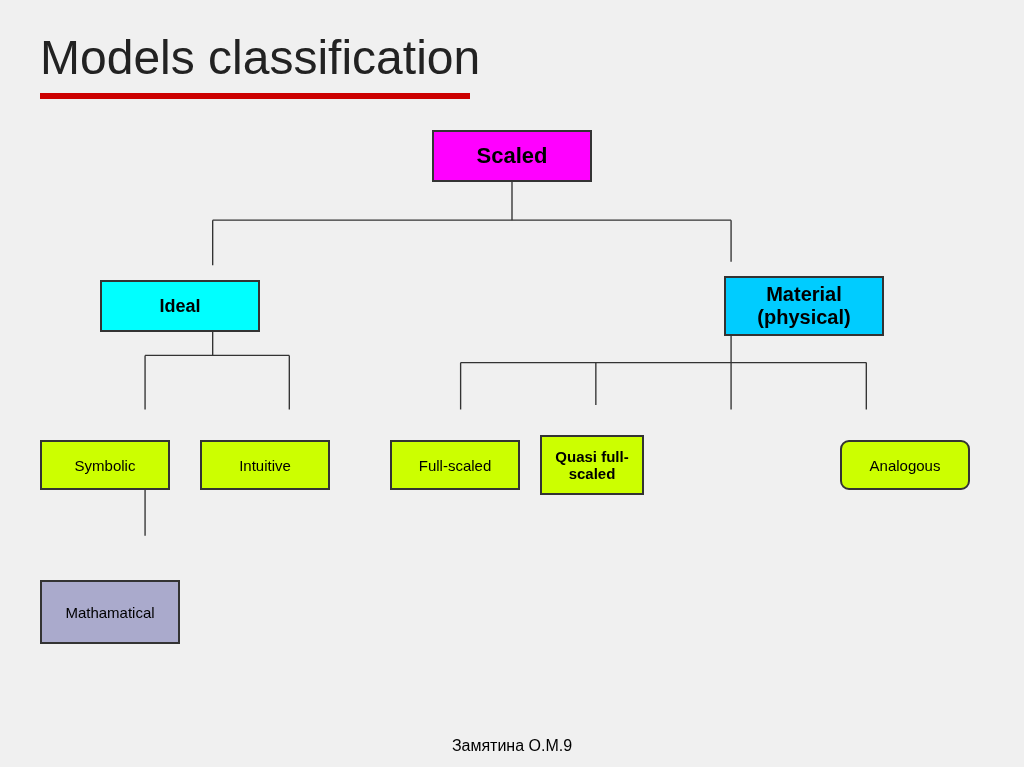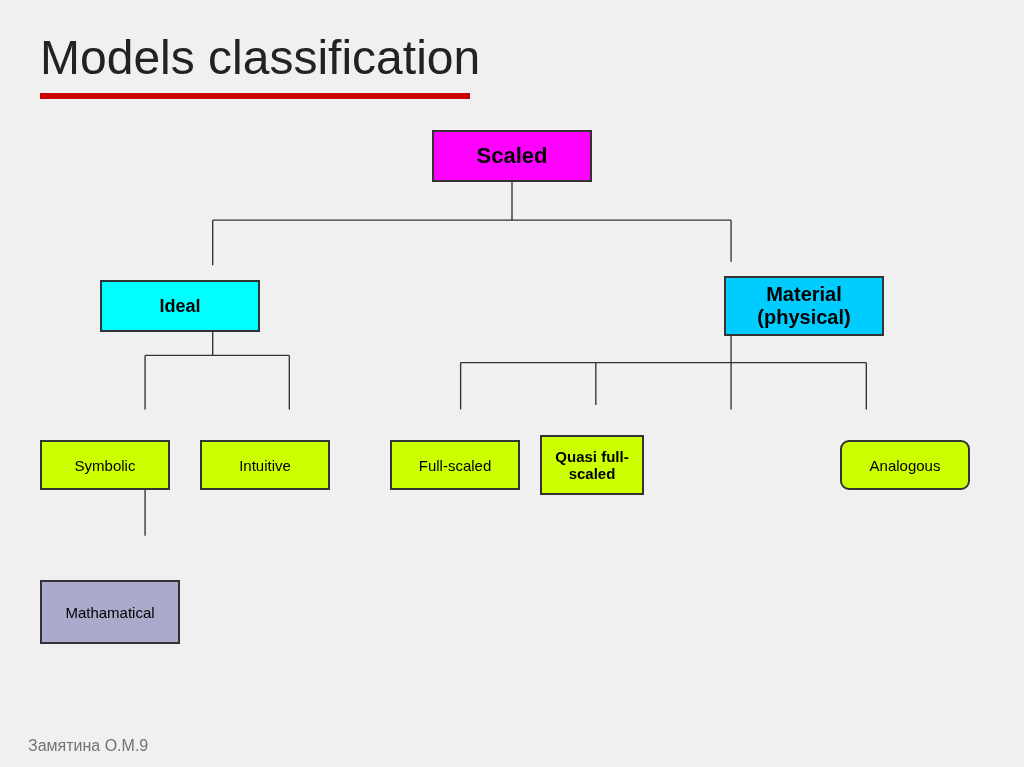--- a/index.html
+++ b/index.html
@@ -194,24 +194,24 @@
       height: 100%;
       pointer-events: none;
     }
 
     .footer {
       position: absolute;
       bottom: 12px;
       left: 0;
       right: 0;
       display: flex;
-      justify-content: flex-start;
+      justify-content: center;
       padding: 0 28px;
       font-size: 16px;
-      color: #737373;
+      color: #000000;
     }
   </style>
 </head>
 <body>
 
 <div class="slide">
 
   <div class="title-section">
     <h1 class="title">Models classification</h1>
     <div class="title-underline"></div>

